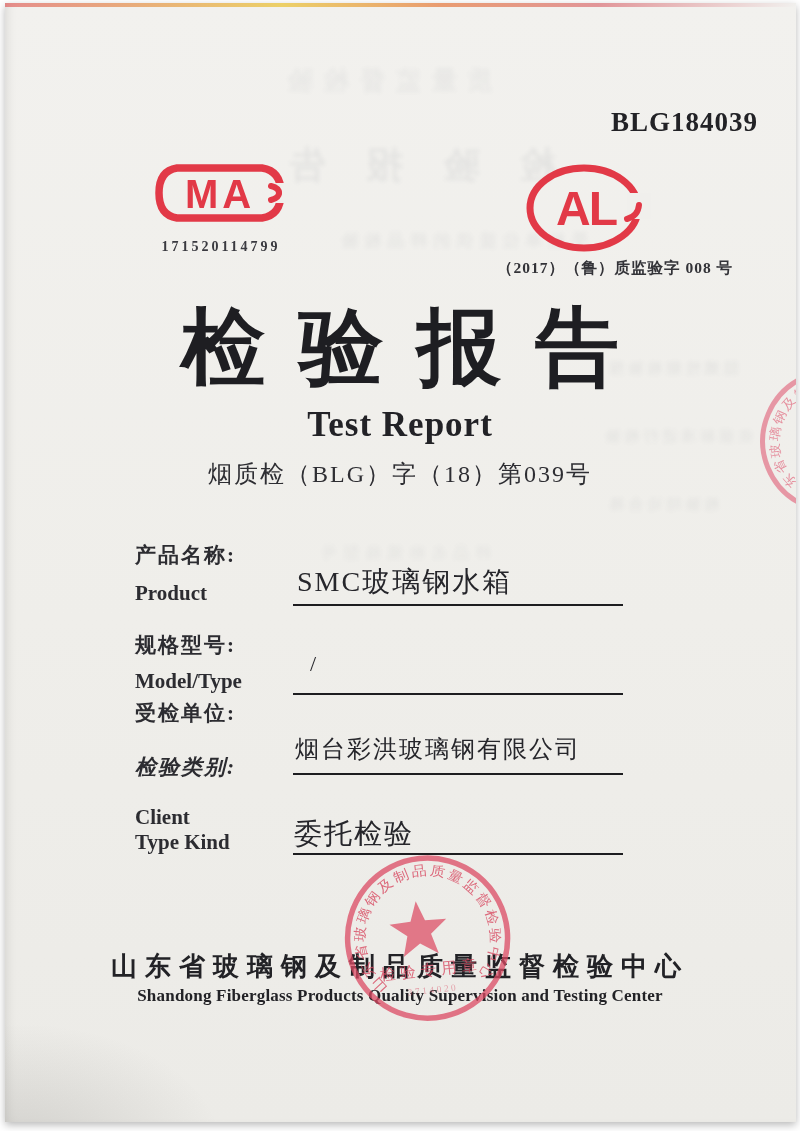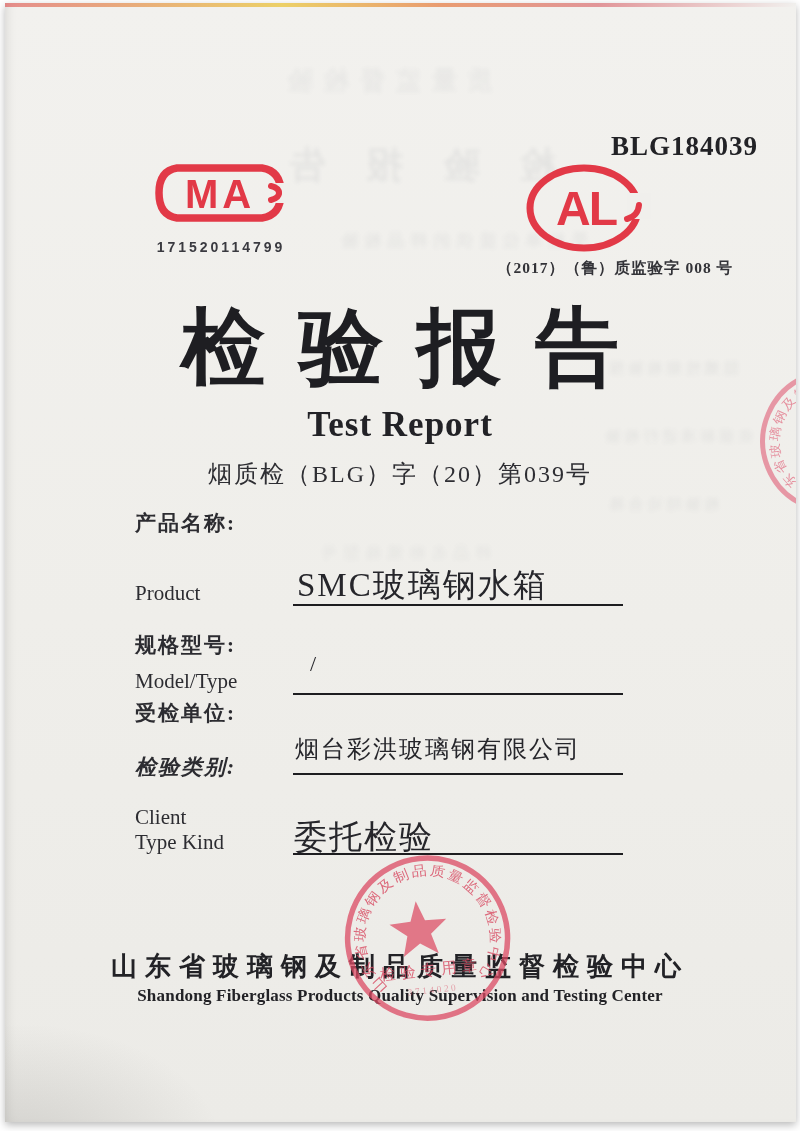--- a/index.html
+++ b/index.html
@@ -9,35 +9,35 @@
         background:linear-gradient(180deg,#f2f1ee 0%,#efeeea 55%,#ecebe7 100%);
         box-shadow:0 3px 8px rgba(0,0,0,.28), inset 8px 0 14px -10px rgba(0,0,0,.18);
         overflow:hidden;}
   .page::after{content:"";position:absolute;left:-40px;bottom:-60px;width:260px;height:160px;
         background:radial-gradient(ellipse at 20% 80%, rgba(90,88,84,.18), rgba(0,0,0,0) 70%);}
   .scan-strip{position:absolute;left:0;top:0;width:100%;height:4px;
         background:linear-gradient(90deg,rgba(220,60,60,.55),rgba(235,200,70,.8) 35%,rgba(230,120,60,.7) 55%,rgba(210,60,70,.5) 75%,rgba(240,240,240,.2));}
   .abs{position:absolute;}
   .center{left:0;width:790px;text-align:center;}
 
-  .report-no{left:606px;top:104px;font-size:27px;font-weight:bold;letter-spacing:1px;color:#222226;margin-top:24px;}
+  .report-no{left:606px;top:104px;font-size:27px;font-weight:bold;letter-spacing:1px;color:#222226;}
 
   .cma-license{left:146px;top:236px;width:140px;text-align:center;
-        font-family:Liberation Sans, sans-serif;font-weight:bold;font-size:14px;
+        font-family:Liberation Serif, serif;font-weight:bold;font-size:14px;
         letter-spacing:3px;color:#3a3a40;}
   .cal-approval{left:492px;top:255px;font-size:15.5px;font-weight:bold;color:#333338;letter-spacing:1px;text-align:center;}
 
   .title-cn{top:298px;font-family:"Liberation Sans", sans-serif;font-weight:900;
         font-size:84px;letter-spacing:34px;text-indent:34px;color:#1e1e22;line-height:1.1;}
   .title-en{top:402px;font-size:35px;font-weight:bold;color:#222226;letter-spacing:1px;}
   .doc-no{top:455px;font-size:24px;color:#2e2e33;letter-spacing:2px;}
 
   .flabel{left:130px;font-size:21px;font-weight:600;color:#2c2c31;letter-spacing:2px;}
-  .flabel-en{left:130px;font-size:21px;font-weight:normal;color:#2c2c31;}
-  .fvalue{font-size:33px;color:#26262b;letter-spacing:2px;}
+  .flabel-en{left:130px;font-size:21px;font-weight:bold;color:#2c2c31;}
+  .fvalue{font-size:28px;color:#26262b;letter-spacing:2px;}
   .fline{border-top:2px solid #1d1d20;height:0;}
 
   .footer-cn{top:946px;font-size:26px;font-weight:bold;letter-spacing:8px;color:#222226;}
   .footer-en{top:983px;font-size:17px;font-weight:bold;color:#222226;letter-spacing:.2px;}
 
   .stamp-bottom{left:328px;top:843px;width:192px;height:192px;transform:rotate(-6deg);opacity:.93;}
   .stamp-right{left:744px;top:352px;width:140px;height:190px;opacity:.85;}
 
   .bleed{position:absolute;transform:scaleX(-1);filter:blur(2px);color:#4c5562;
         font-weight:bold;white-space:nowrap;pointer-events:none;}
@@ -70,23 +70,23 @@
   <svg class="abs" style="left:518px;top:158px;" width="128" height="94" viewBox="0 0 128 94">
     <ellipse cx="61" cy="47" rx="54" ry="40" fill="none" stroke="#e23947" stroke-width="7"></ellipse>
     <rect x="104" y="32" width="24" height="26" fill="#f0efec"></rect>
     <path d="M 104 58 q 11 -3 12 -14" fill="none" stroke="#e23947" stroke-width="6" stroke-linecap="round"></path>
     <text x="33" y="64" font-family="Liberation Sans, sans-serif" font-weight="bold" font-size="48" letter-spacing="-2" fill="#e23947">AL</text>
   </svg>
   <div class="abs cal-approval">（2017）（鲁）质监验字 008 号</div>
 
   <div class="abs center title-cn">检验报告</div>
   <div class="abs center title-en">Test Report</div>
-  <div class="abs center doc-no">烟质检（BLG）字（20）第039号</div>
+  <div class="abs center doc-no">烟质检（BLG）字（18）第039号</div>
 
-  <div class="abs flabel" style="top:506px;">产品名称:</div>
+  <div class="abs flabel" style="top:538px;">产品名称:</div>
   <div class="abs flabel-en" style="top:578px;">Product</div>
   <div class="abs fvalue" style="left:292px;top:560px;">SMC玻璃钢水箱</div>
   <div class="abs fline" style="left:288px;top:601px;width:330px;"></div>
 
   <div class="abs flabel" style="top:628px;">规格型号:</div>
   <div class="abs flabel-en" style="top:666px;">Model/Type</div>
   <div class="abs fvalue" style="left:305px;top:648px;font-size:22px;">/</div>
   <div class="abs fline" style="left:288px;top:690px;width:330px;"></div>
 
   <div class="abs flabel" style="top:696px;text-align:right;">受检单位:</div>

